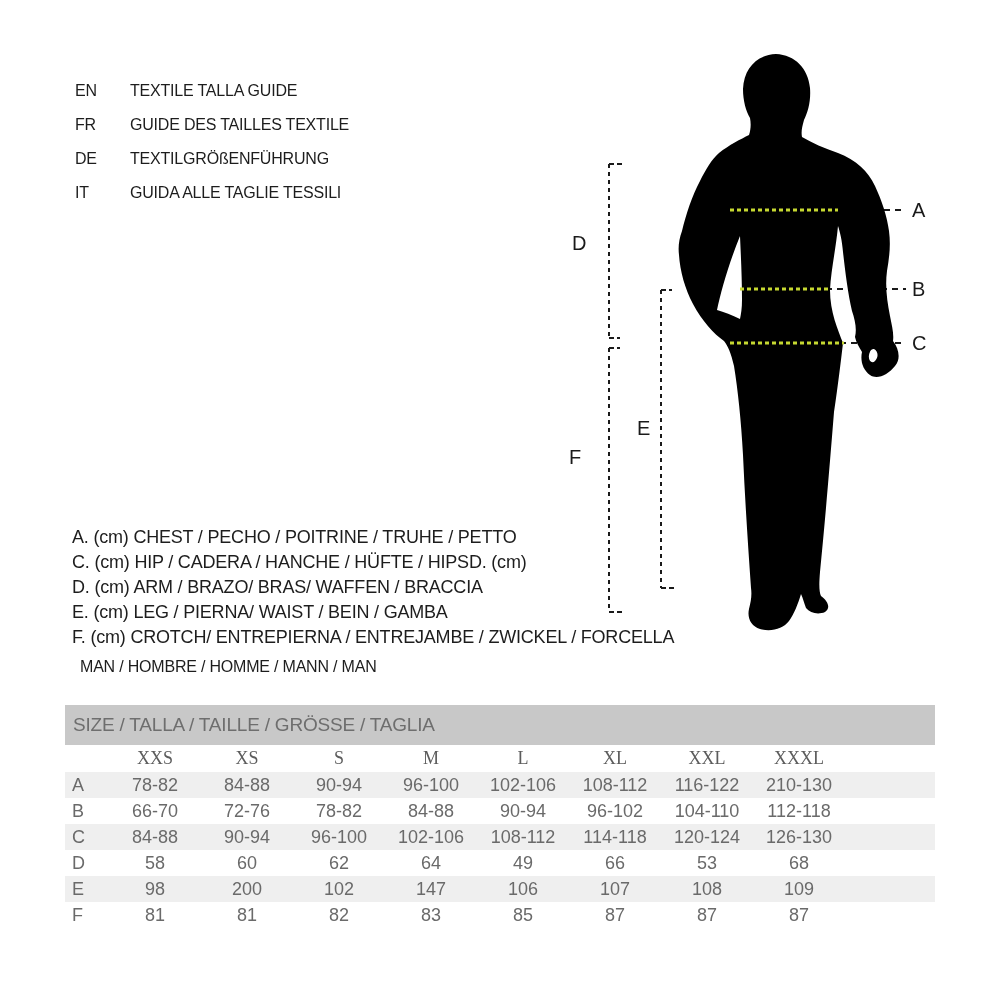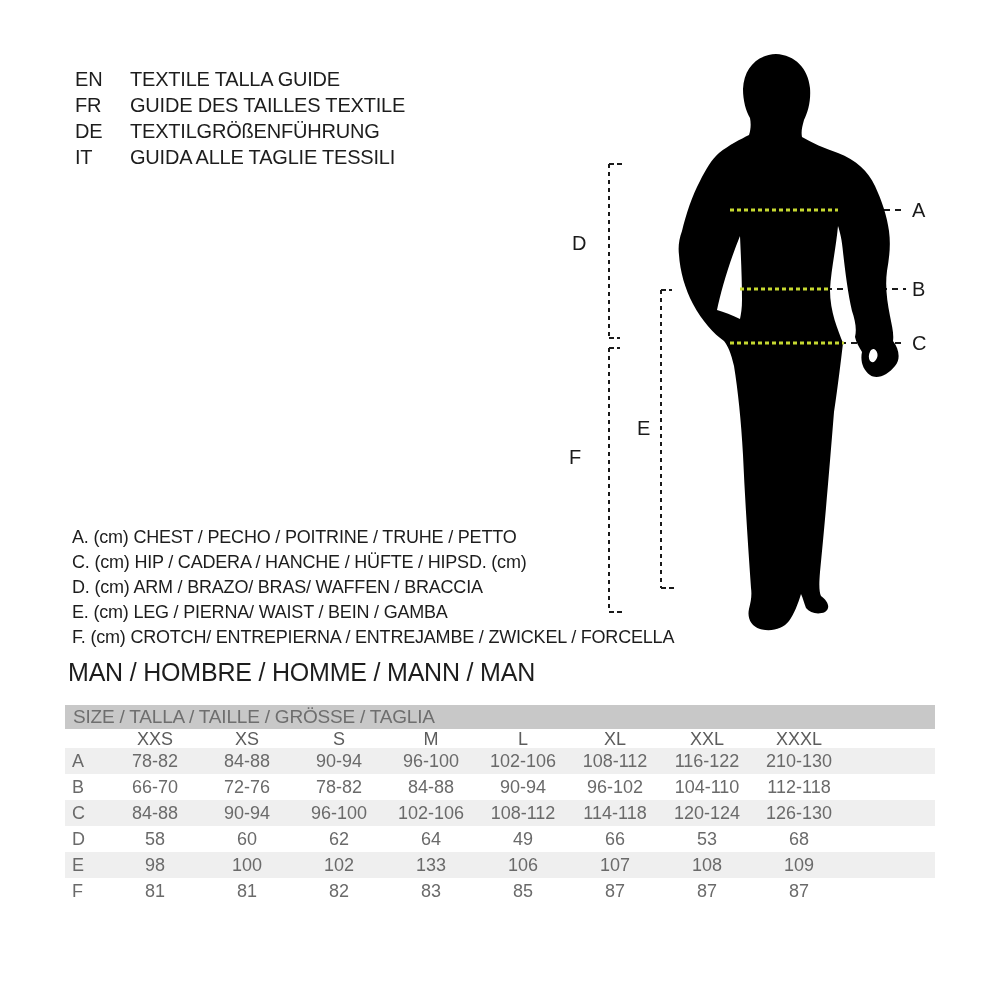--- a/index.html
+++ b/index.html
@@ -2,37 +2,37 @@
 <html><head>
 <meta charset="utf-8">
 <style>
   html,body{margin:0;padding:0;background:#ffffff;}
   .canvas{
     position:relative;width:1000px;height:1000px;background:#ffffff;overflow:hidden;
     font-family:"Liberation Sans",sans-serif;color:#1d1d1d;
   }
   
   .lang-block{position:absolute;left:75px;top:66px;}
-  .lang-row{display:flex;height:26px;align-items:center;font-size:20px;letter-spacing:-0.2px;}
+  .lang-row{display:flex;height:26px;align-items:flex-end;font-size:16px;letter-spacing:-0.2px;margin-top:8px;}
   .lang-code{width:55px;flex:0 0 55px;}
   .lang-label{white-space:nowrap;}
   
   .figure-svg{position:absolute;left:0;top:0;width:1000px;height:1000px;}
   .measure-label{font-family:"Liberation Sans",sans-serif;font-size:20px;fill:#1a1a1a;}
   
   .legend-block{position:absolute;left:72px;top:525px;}
   .legend-line{height:25px;display:flex;align-items:center;font-size:18px;letter-spacing:-0.2px;white-space:nowrap;}
   
-  .gender-line{position:absolute;left:68px;top:658px;font-size:25px;letter-spacing:-0.2px;}
+  .gender-line{position:absolute;left:80px;top:658px;font-size:16px;letter-spacing:-0.2px;}
   
   .size-table{position:absolute;left:65px;top:705px;width:870px;}
-  .tbl-header{height:24px;background:#c8c8c8;color:#6e6e6e;font-size:19px;
+  .tbl-header{height:40px;background:#c8c8c8;color:#6e6e6e;font-size:19px;
               display:flex;align-items:center;padding-left:8px;box-sizing:border-box;letter-spacing:-0.2px;}
   .tbl-grid{display:grid;grid-template-columns:44px repeat(8,92px) 1fr;align-items:center;}
-  .tbl-cols{height:19px;color:#5c5c5c;font-size:18px;}
+  .tbl-cols{height:27px;color:#5c5c5c;font-size:18px;font-family:Liberation Serif, serif;}
   .tbl-row{height:26px;color:#6a6a6a;font-size:18px;}
   .tbl-row.zebra{background:#efefef;}
   .cell-label{padding-left:7px;}
   .cell-val,.cell-col{text-align:center;}
 </style>
 </head>
 <body>
 
 <div class="canvas">
 
@@ -218,23 +218,23 @@
       <div class="cell-val">49</div>
       <div class="cell-val">66</div>
       <div class="cell-val">53</div>
       <div class="cell-val">68</div>
       <div></div>
     </div>
 
     <div class="tbl-grid tbl-row zebra">
       <div class="cell-label">E</div>
       <div class="cell-val">98</div>
-      <div class="cell-val">100</div>
+      <div class="cell-val">200</div>
       <div class="cell-val">102</div>
-      <div class="cell-val">133</div>
+      <div class="cell-val">147</div>
       <div class="cell-val">106</div>
       <div class="cell-val">107</div>
       <div class="cell-val">108</div>
       <div class="cell-val">109</div>
       <div></div>
     </div>
 
     <div class="tbl-grid tbl-row">
       <div class="cell-label">F</div>
       <div class="cell-val">81</div>

